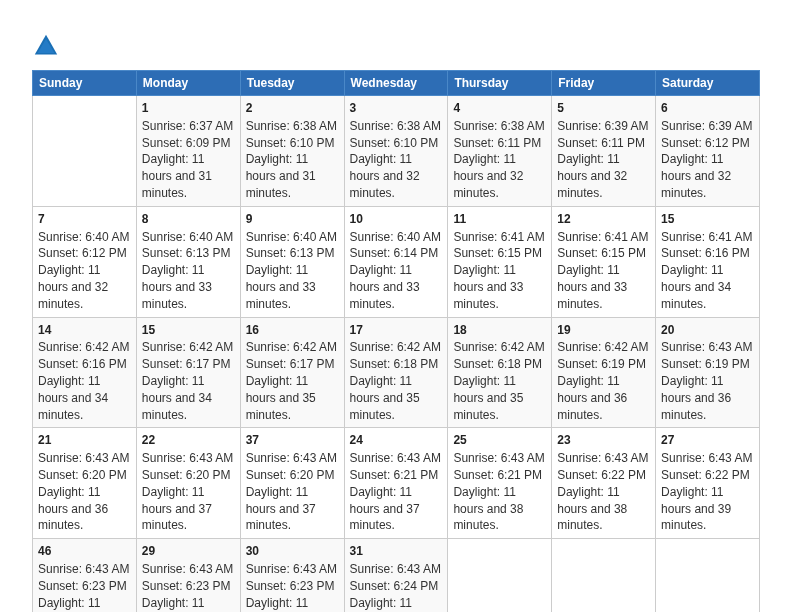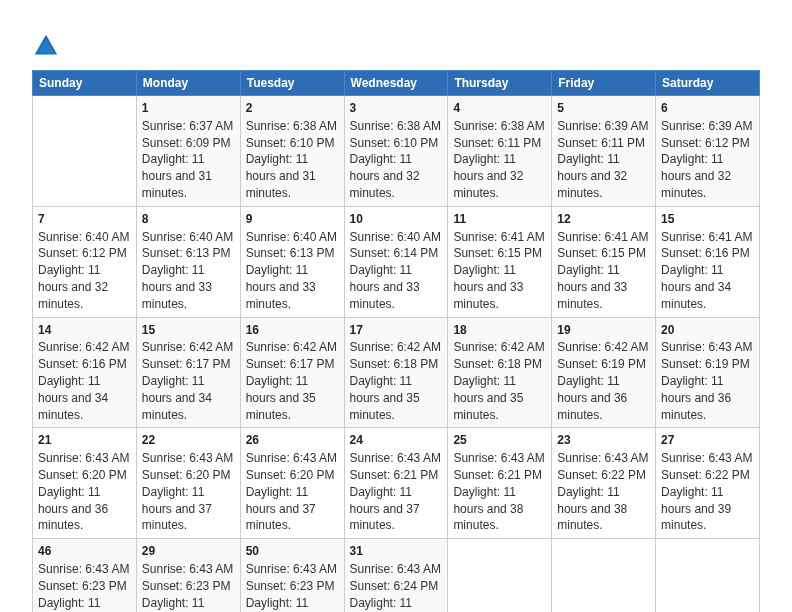--- a/index.html
+++ b/index.html
@@ -219,21 +219,21 @@
         <tr>
           <td>
             <div class="day-number">21</div>
             <div class="day-detail">Sunrise: 6:43 AM<br>Sunset: 6:20 PM<br>Daylight: 11 hours and 36 minutes.</div>
           </td>
           <td>
             <div class="day-number">22</div>
             <div class="day-detail">Sunrise: 6:43 AM<br>Sunset: 6:20 PM<br>Daylight: 11 hours and 37 minutes.</div>
           </td>
           <td>
-            <div class="day-number">26</div>
+            <div class="day-number">37</div>
             <div class="day-detail">Sunrise: 6:43 AM<br>Sunset: 6:20 PM<br>Daylight: 11 hours and 37 minutes.</div>
           </td>
           <td>
             <div class="day-number">24</div>
             <div class="day-detail">Sunrise: 6:43 AM<br>Sunset: 6:21 PM<br>Daylight: 11 hours and 37 minutes.</div>
           </td>
           <td>
             <div class="day-number">25</div>
             <div class="day-detail">Sunrise: 6:43 AM<br>Sunset: 6:21 PM<br>Daylight: 11 hours and 38 minutes.</div>
           </td>
@@ -249,21 +249,21 @@
         <tr>
           <td>
             <div class="day-number">46</div>
             <div class="day-detail">Sunrise: 6:43 AM<br>Sunset: 6:23 PM<br>Daylight: 11 hours and 39 minutes.</div>
           </td>
           <td>
             <div class="day-number">29</div>
             <div class="day-detail">Sunrise: 6:43 AM<br>Sunset: 6:23 PM<br>Daylight: 11 hours and 39 minutes.</div>
           </td>
           <td>
-            <div class="day-number">50</div>
+            <div class="day-number">30</div>
             <div class="day-detail">Sunrise: 6:43 AM<br>Sunset: 6:23 PM<br>Daylight: 11 hours and 40 minutes.</div>
           </td>
           <td>
             <div class="day-number">31</div>
             <div class="day-detail">Sunrise: 6:43 AM<br>Sunset: 6:24 PM<br>Daylight: 11 hours and 40 minutes.</div>
           </td>
           <td class="empty-cell"></td>
           <td class="empty-cell"></td>
           <td class="empty-cell"></td>
         </tr>

